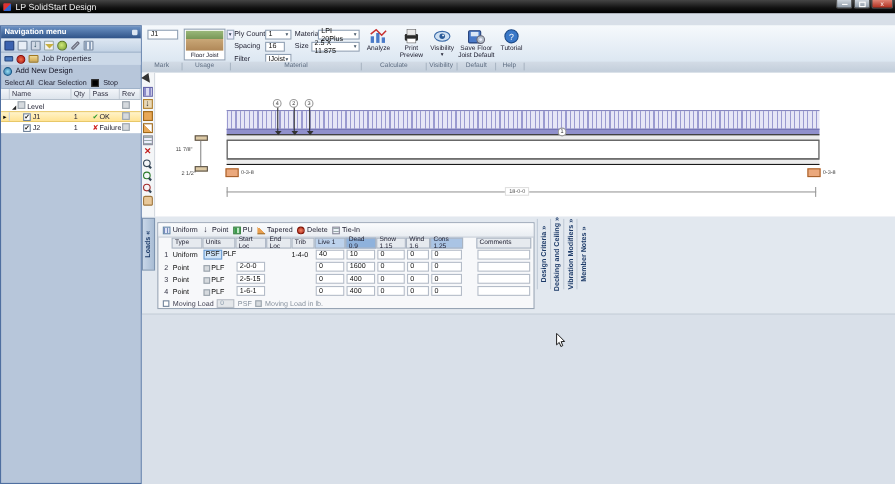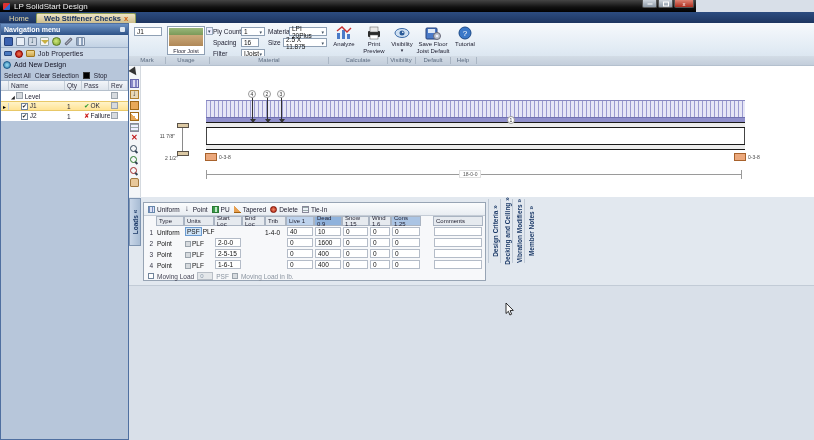--- a/index.html
+++ b/index.html
@@ -1,21 +1,21 @@
 <!DOCTYPE html>
 <html><head>
 <meta charset="utf-8">
 <style>
   * { margin:0; padding:0; box-sizing:border-box; }
   html,body { width:814px; height:440px; overflow:hidden; }
   body { font-family:"Liberation Sans", sans-serif; }
   .app { position:relative; width:814px; height:440px; background:#d8dfe8; overflow:hidden; }
 
   
-  .titlebar { position:absolute; left:0; top:0; width:696px; height:12px;
+  .titlebar { position:absolute; left:0; top:0; width:814px; height:12px;
     background:linear-gradient(#454545,#111 60%,#000); color:#eee; font-size:8px;
     display:flex; align-items:center; padding-left:3px; }
   .appicon { width:7px; height:7px; background:linear-gradient(135deg,#d33 50%,#36c 50%); margin-right:4px; border-radius:1px; }
   .win-controls { position:absolute; right:2px; top:0; display:flex; }
   .winbtn { width:15px; height:8px; border:1px solid #555; border-top:none; border-radius:0 0 2px 2px;
     background:linear-gradient(#cfd6de,#8d99a6); margin-left:1px; position:relative; }
   .winbtn.close { width:20px; background:linear-gradient(#e08575,#b02e1e); }
   .winbtn::after { content:""; position:absolute; left:50%; top:50%; transform:translate(-50%,-50%);
     width:5px; height:1px; background:#fff; }
   .winbtn.max::after { width:4px; height:3px; background:none; border:1px solid #fff; }
@@ -181,29 +181,20 @@
   <div class="titlebar">
     <div class="appicon"></div>
     <span>LP SolidStart Design</span>
     <div class="win-controls">
       <div class="winbtn"></div>
       <div class="winbtn max"></div>
       <div class="winbtn close"></div>
     </div>
   </div>
 
-  <div class="tabbar">
-    <div class="tab">
-        <span>Home</span>
-      </div>
-    <div class="tab active">
-      <span>Web Stiffener Checks</span>
-      <span class="tab-close">x</span>
-    </div>
-  </div>
 
   <div class="nav">
     <div class="nav-header">
       <span>Navigation menu</span>
       <div class="pin-icon"></div>
     </div>
     <div class="nav-toolbar">
       <div class="sicon i-save"></div>
       <div class="sicon i-export"></div>
       <div class="sicon i-import"></div>

